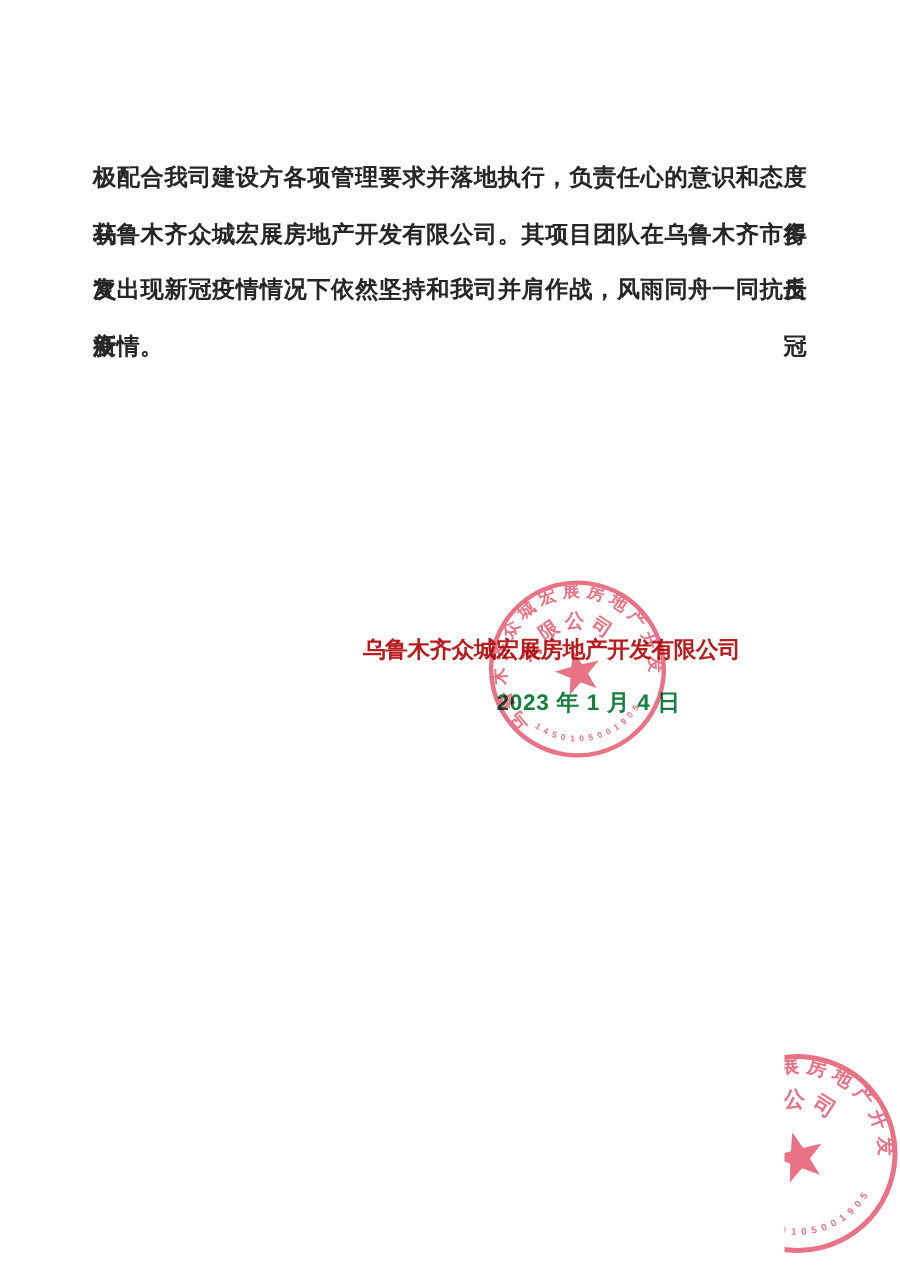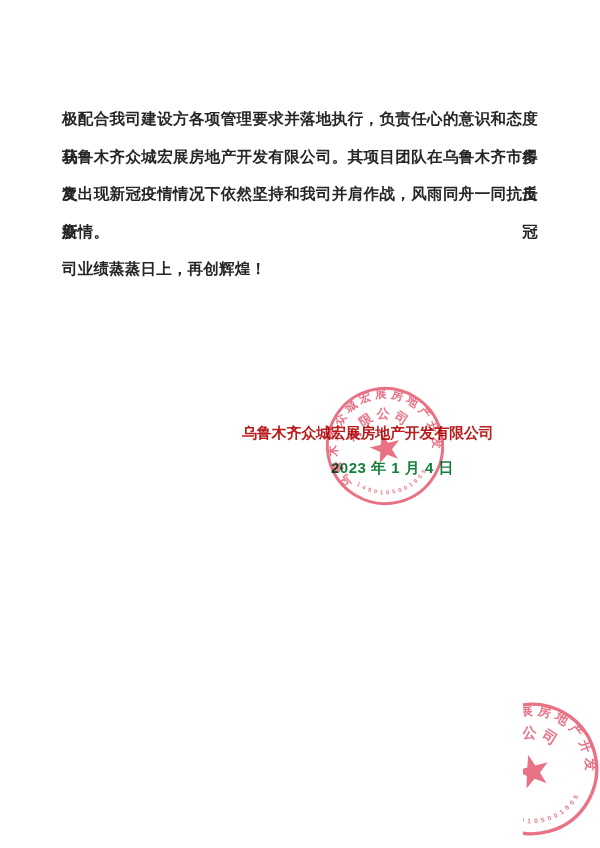--- a/index.html
+++ b/index.html
@@ -91,21 +91,20 @@
 </head>
 <body>
 
 <div class="page">
 
   <div class="letter-body">
       <div class="line">极配合我司建设方各项管理要求并落地执行，负责任心的意识和态度获得</div>
       <div class="line">乌鲁木齐众城宏展房地产开发有限公司。其项目团队在乌鲁木齐市多次反</div>
       <div class="line">复出现新冠疫情情况下依然坚持和我司并肩作战，风雨同舟一同抗击新冠</div>
       <div class="line last">疫情。</div>
-      <div class="line last">司业绩蒸蒸日上，再创辉煌！</div>
     </div>
 
   <div class="company-line">乌鲁木齐众城宏展房地产开发有限公司</div>
   <div class="date-line">2023 年 1 月 4 日</div>
 
   <div class="stamp-main">
     <svg class="stamp-svg" viewBox="0 0 140 140">
       <defs>
         <path id="sealArcOuterA" d="M 27.4,99.8 A 52,52 0 1 1 112.6,99.8" fill="none"></path>
         <path id="sealArcInnerA" d="M 41.8,59.7 A 30,30 0 0 1 98.2,59.7" fill="none"></path>

